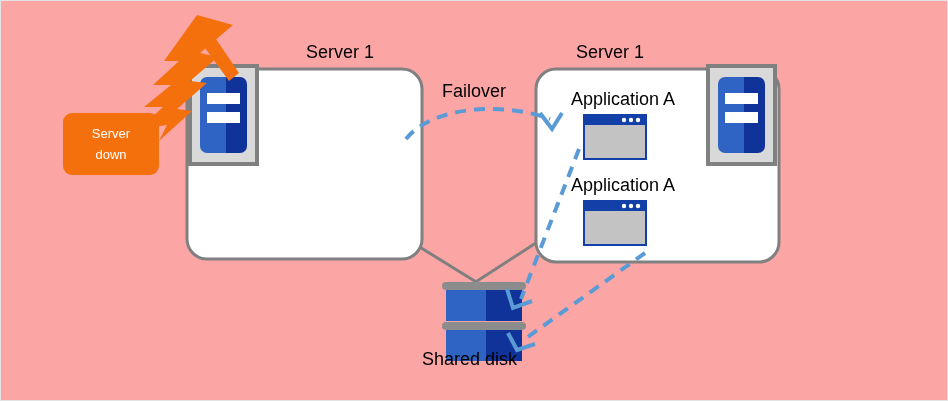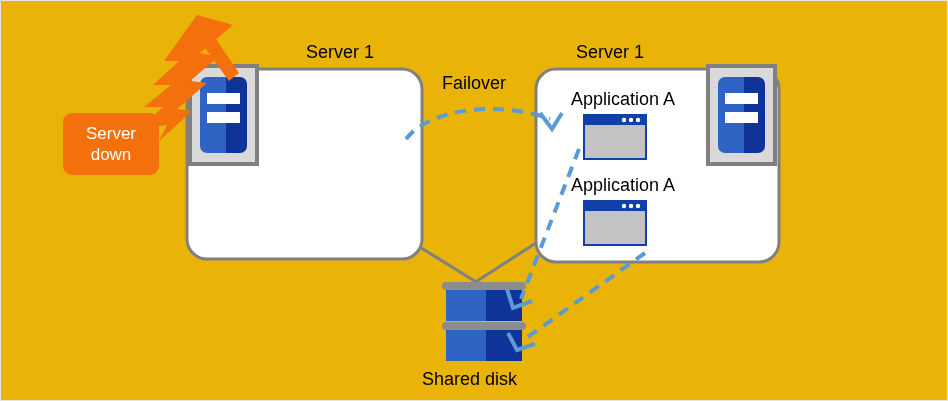--- a/index.html
+++ b/index.html
@@ -7,21 +7,21 @@
     padding: 0;
     background: #ffffff;
   }
   body {
     font-family: "Liberation Sans", sans-serif;
   }
   #canvas {
     position: relative;
     width: 948px;
     height: 401px;
-    background: #eab308;
+    background: #fca5a5;
     border: 1px solid #e3e3e3;
     box-sizing: border-box;
     overflow: hidden;
   }
   #diagram-svg {
     position: absolute;
     left: 0;
     top: 0;
     width: 948px;
     height: 401px;
@@ -29,34 +29,34 @@
   .label {
     position: absolute;
     color: #000000;
     font-size: 18px;
     line-height: 21px;
     white-space: nowrap;
     font-family: "Liberation Sans", sans-serif;
   }
   #server1-title { left: 305px; top: 41px; }
   #server2-title { left: 575px; top: 41px; }
-  #failover-label { left: 441px; top: 72px; }
-  #shared-disk-label { left: 421px; top: 368px; }
+  #failover-label { left: 441px; top: 80px; }
+  #shared-disk-label { left: 421px; top: 348px; }
   #app-label-1 { left: 570px; top: 88px; }
   #app-label-2 { left: 570px; top: 174px; }
   #server-down-badge {
     position: absolute;
     left: 62px;
     top: 112px;
     width: 96px;
     height: 62px;
     background: #F4700C;
     border-radius: 9px;
     color: #ffffff;
-    font-size: 17px;
+    font-size: 13px;
     line-height: 21px;
     text-align: center;
     display: flex;
     flex-direction: column;
     align-items: center;
     justify-content: center;
     font-family: "Liberation Sans", sans-serif;
   }
   #server-down-badge span { display: block; }
 </style>

